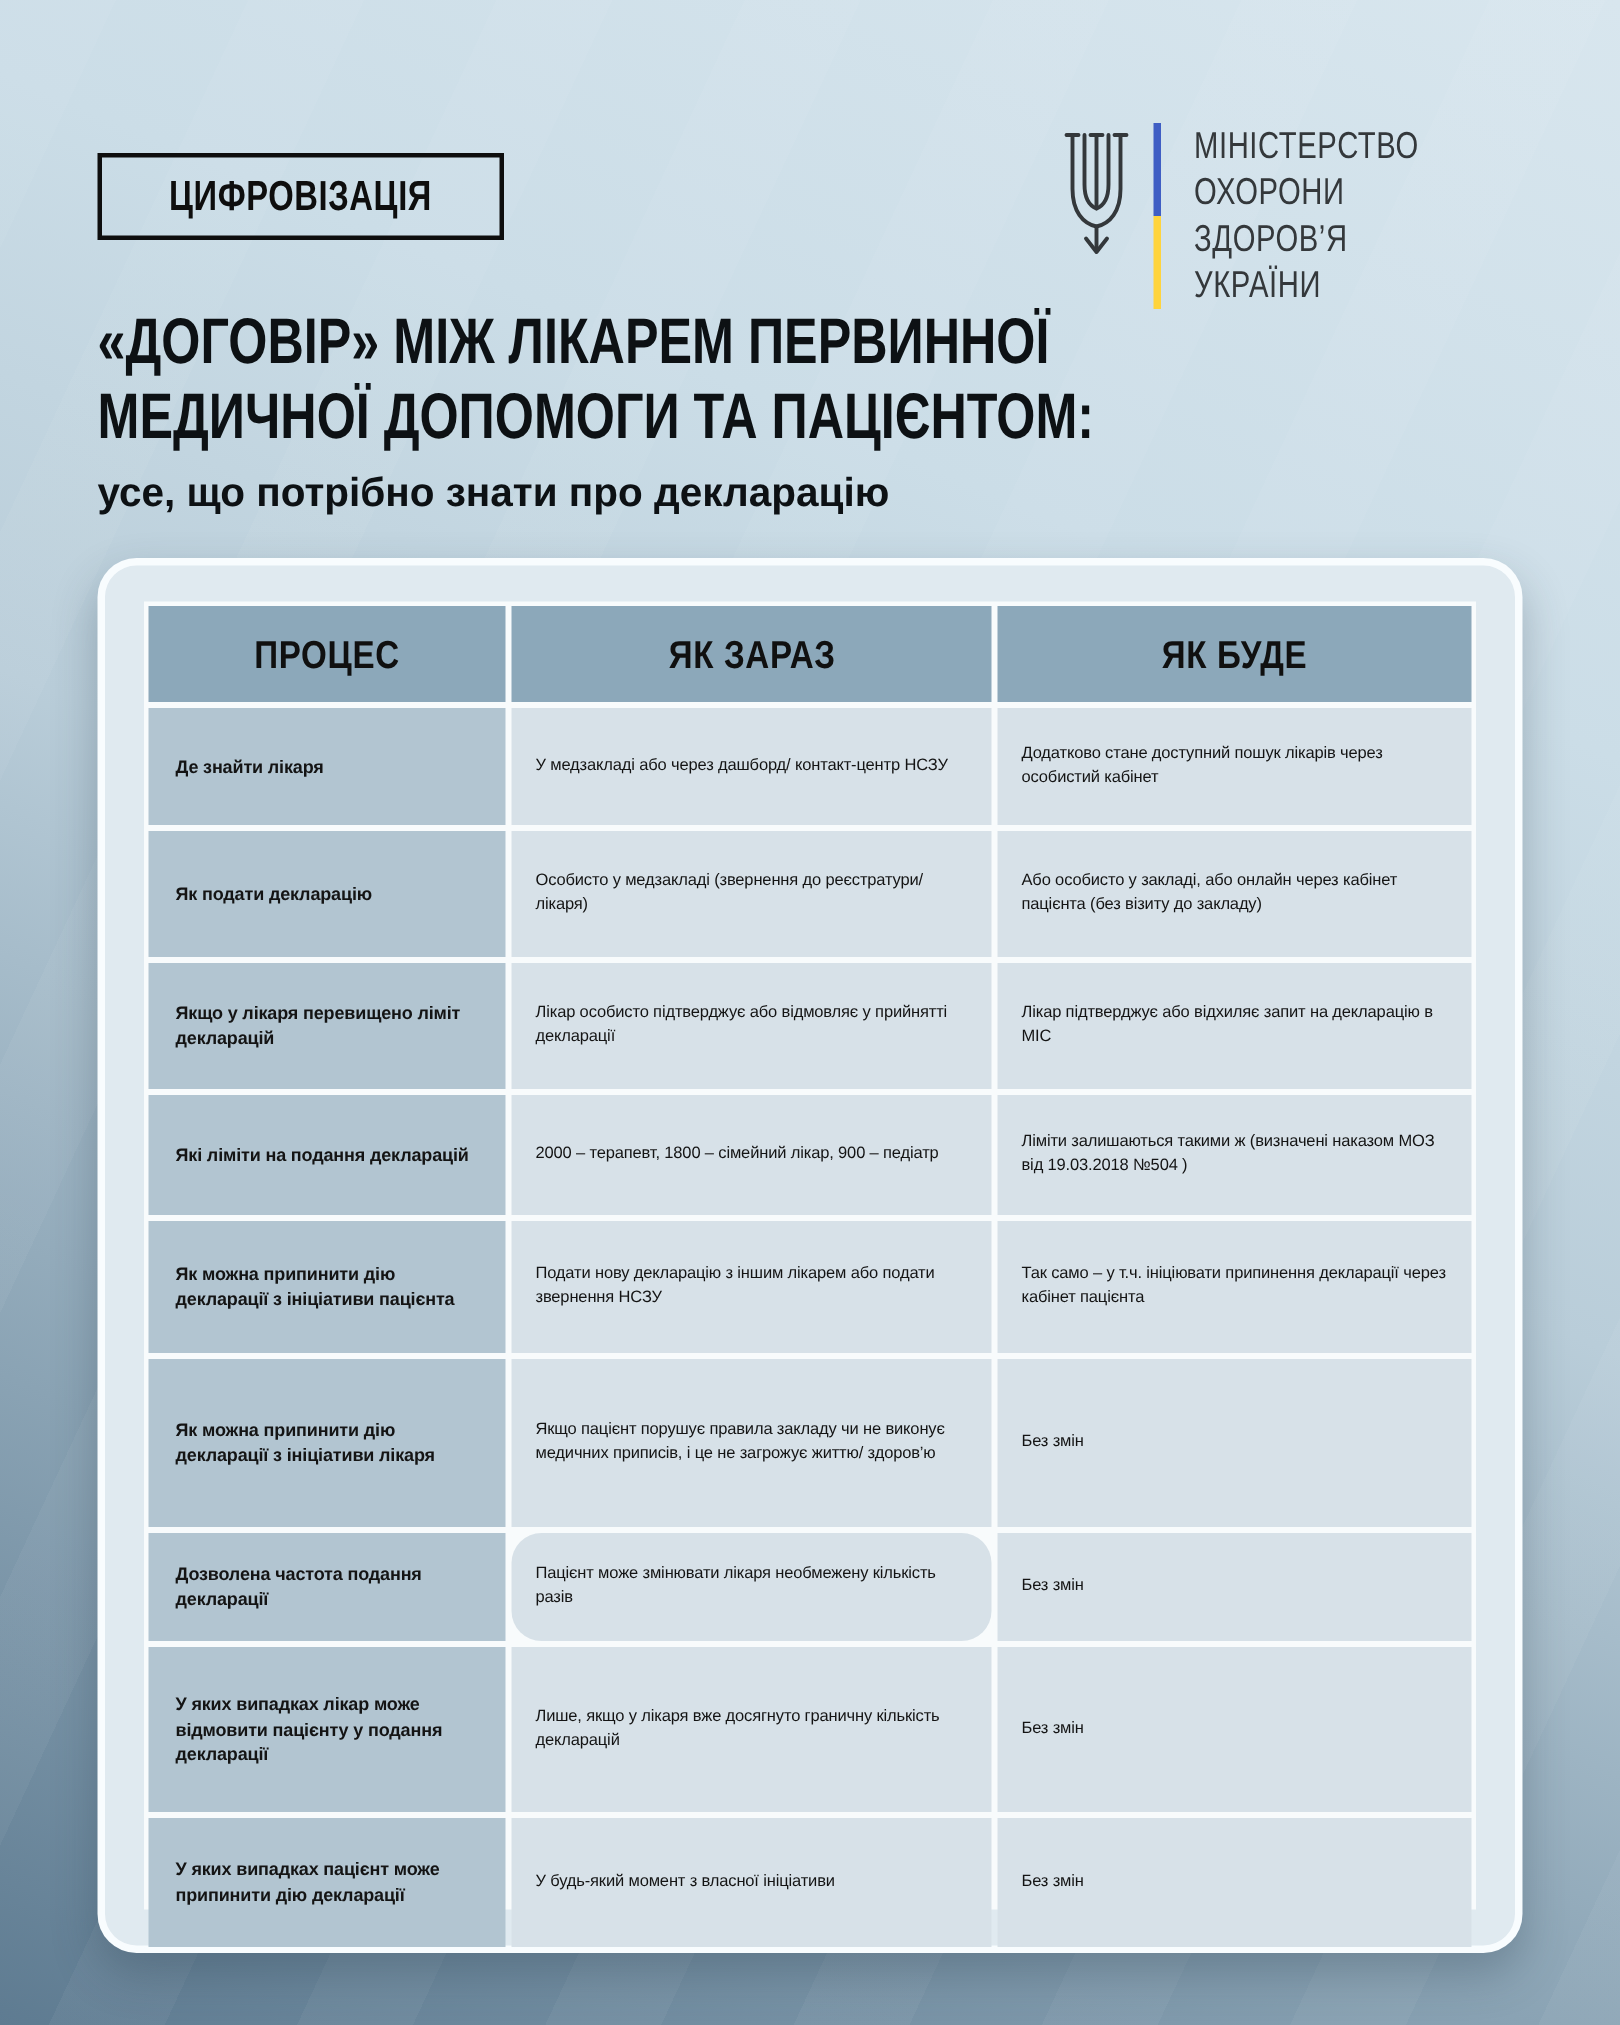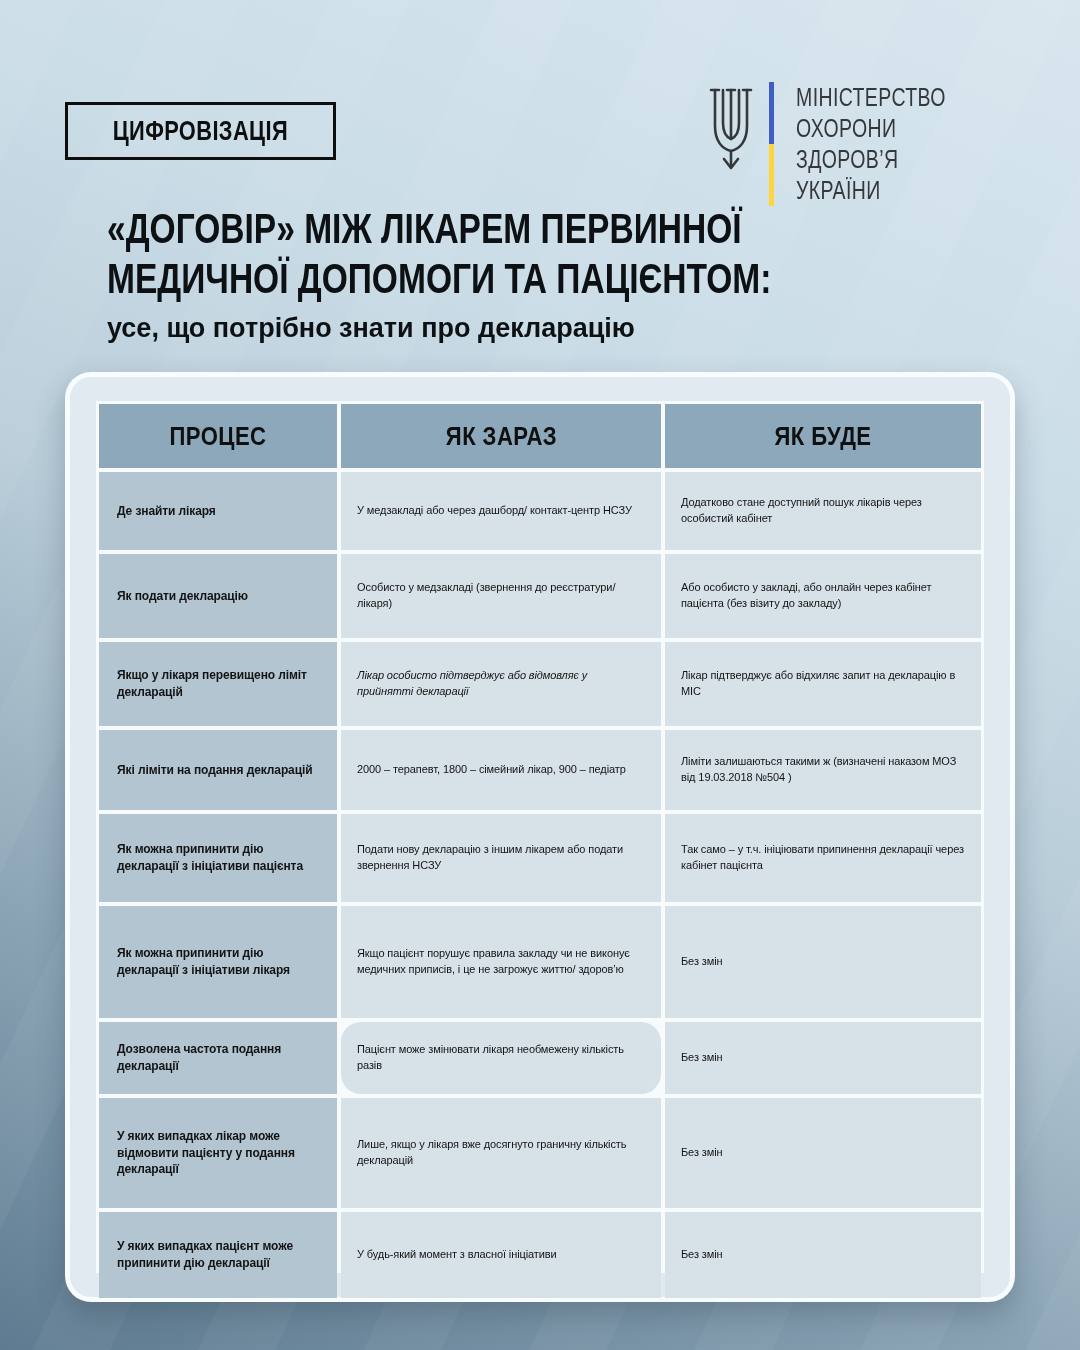--- a/index.html
+++ b/index.html
@@ -28,21 +28,21 @@
     width:5px; height:124px; margin-left:16px;
     background:linear-gradient(to bottom, var(--flag_blue) 0 50%, var(--flag_yellow) 50% 100%);
   }
   .ministry-name{margin-left:22px; display:flex; flex-direction:column;}
   .ministry-name span{
     font-size:25px; font-weight:400; color:#34383b; line-height:31px;
     letter-spacing:0.5px; display:inline-block; transform:scaleX(0.78);
     transform-origin:0 50%; white-space:nowrap;
   }
   
-  .title-block{position:absolute; left:65px; top:203px;margin-left:42px;}
+  .title-block{position:absolute; left:65px; top:203px;}
   .title-line{
     font-size:43px; font-weight:700; color:#0d1114; line-height:50px;
     display:block; transform:scaleX(0.78); transform-origin:0 50%; white-space:nowrap;
   }
   .subtitle{
     margin-top:10px; font-size:27px; font-weight:700; color:#0d1114; white-space:nowrap;
   }
   
   .card{
     position:absolute; left:65px; top:372px; width:950px; height:930px;
@@ -118,21 +118,21 @@
         <span>ЯК БУДЕ</span>
       </div>
 
     <div class="cell process-cell" style="min-height: 78px;">Де знайти лікаря</div>
         <div class="cell value-cell" style="min-height: 78px;">У медзакладі або через дашборд/ контакт-центр НСЗУ</div>
         <div class="cell value-cell" style="min-height: 78px;">Додатково стане доступний пошук лікарів через особистий кабінет</div>
         <div class="cell process-cell" style="min-height: 84px;">Як подати декларацію</div>
         <div class="cell value-cell" style="min-height: 84px;">Особисто у медзакладі (звернення до реєстратури/лікаря)</div>
         <div class="cell value-cell" style="min-height: 84px;">Або особисто у закладі, або онлайн через кабінет пацієнта (без візиту до закладу)</div>
         <div class="cell process-cell" style="min-height: 84px;">Якщо у лікаря перевищено ліміт декларацій</div>
-        <div class="cell value-cell" style="min-height: 84px; font-style: italic;">Лікар особисто підтверджує або відмовляє у прийнятті декларації</div>
+        <div class="cell value-cell" style="min-height: 84px;">Лікар особисто підтверджує або відмовляє у прийнятті декларації</div>
         <div class="cell value-cell" style="min-height: 84px;">Лікар підтверджує або відхиляє запит на декларацію в МІС</div>
         <div class="cell process-cell" style="min-height: 80px;">Які ліміти на подання декларацій</div>
         <div class="cell value-cell" style="min-height: 80px;">2000 – терапевт, 1800 – сімейний лікар, 900 – педіатр</div>
         <div class="cell value-cell" style="min-height: 80px;">Ліміти залишаються такими ж (визначені наказом МОЗ від 19.03.2018 №504 )</div>
         <div class="cell process-cell" style="min-height: 88px;">Як можна припинити дію декларації з ініціативи пацієнта</div>
         <div class="cell value-cell" style="min-height: 88px;">Подати нову декларацію з іншим лікарем або подати звернення НСЗУ</div>
         <div class="cell value-cell" style="min-height: 88px;">Так само – у т.ч. ініціювати припинення декларації через кабінет пацієнта</div>
         <div class="cell process-cell" style="min-height: 112px;">Як можна припинити дію декларації з ініціативи лікаря</div>
         <div class="cell value-cell" style="min-height: 112px;">Якщо пацієнт порушує правила закладу чи не виконує медичних приписів, і це не загрожує життю/ здоров’ю</div>
         <div class="cell value-cell" style="min-height: 112px;">Без змін</div>

